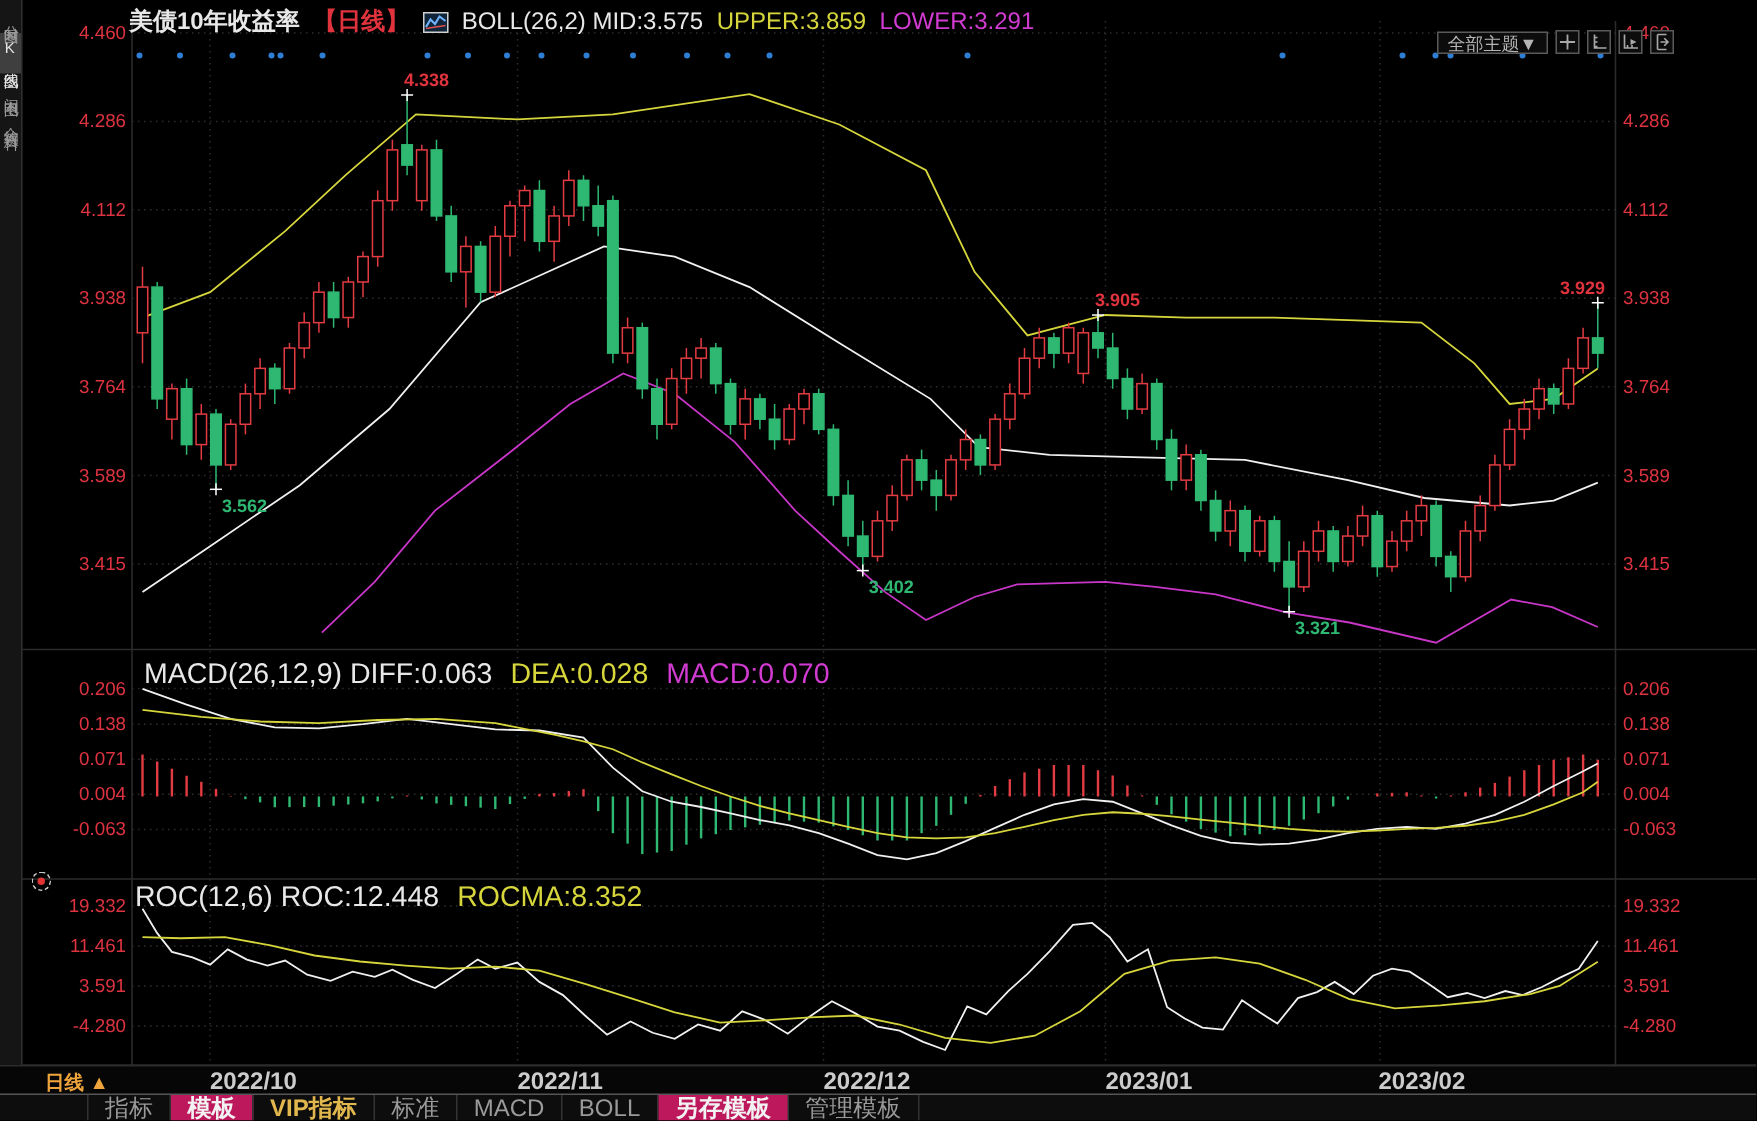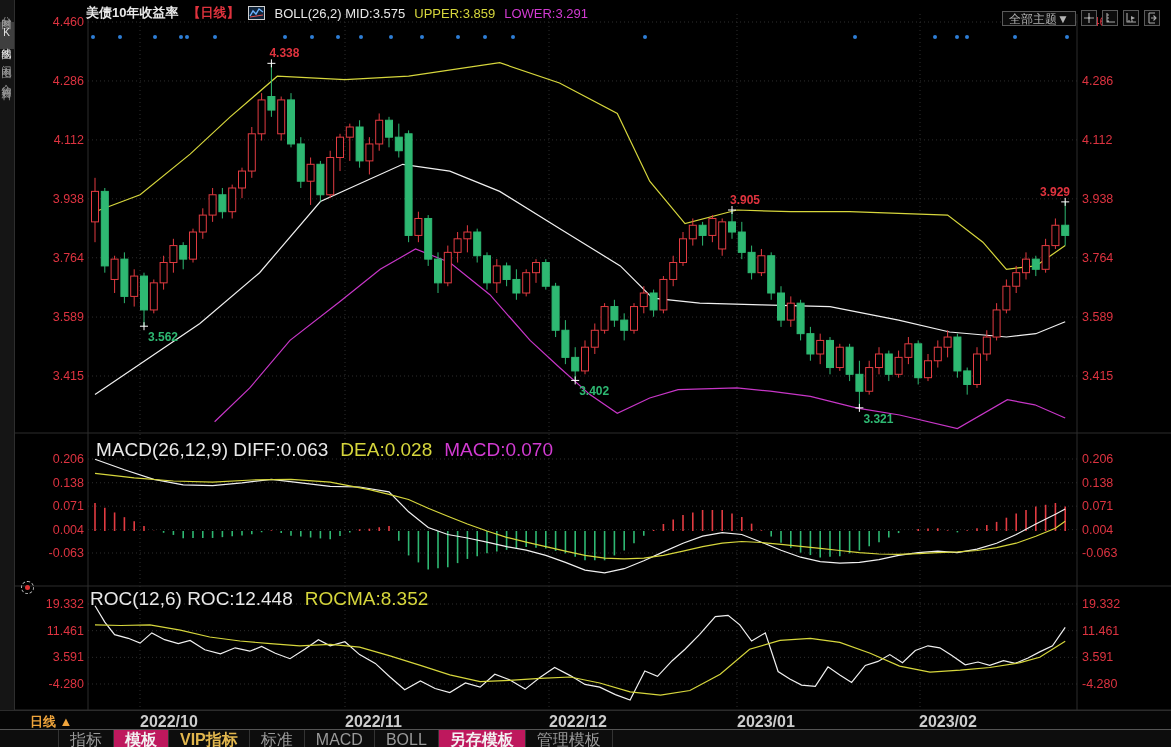--- a/index.html
+++ b/index.html
@@ -6,27 +6,27 @@
     font-family:"Liberation Sans",sans-serif;-webkit-font-smoothing:antialiased;}
   #app{position:relative;width:1171px;height:747px;background:#000;}
   
   #sidebar{position:absolute;left:0;top:0;width:14px;height:710px;background:#151515;border-right:1px solid #2e2e2e;z-index:5;}
   .side-tab{writing-mode:vertical-rl;text-orientation:upright;font-size:10px;color:#9a9a9a;
     padding:5px 1px;margin:3px 0;letter-spacing:2px;cursor:pointer;width:12px;text-align:center;}
   .side-tab.sel{background:#3f3f3f;color:#e6e6e6;}
   
   #chart{position:absolute;left:0;top:0;z-index:1;}
   
-  #hdr{position:absolute;left:86px;top:4px;z-index:6;display:flex;align-items:center;gap:9px;font-size:13px;white-space:nowrap;}
+  #hdr{position:absolute;left:86px;top:4px;z-index:6;display:flex;align-items:center;gap:9px;font-size:16px;white-space:nowrap;}
   .w{color:#e8e8e8;} .r{color:#e0333e;} .y{color:#d6d63c;} .m{color:#d23bd2;}
   .b{font-weight:bold;}
   #boll-icon{display:inline-block;width:15px;height:12px;border:1px solid #cfcfcf;background:#10243a;position:relative;}
   #boll-icon svg{position:absolute;left:0;top:0;}
   
-  #toolbar{position:absolute;top:10px;left:958px;z-index:6;display:flex;align-items:center;gap:5px;margin-left:44px;}
+  #toolbar{position:absolute;top:20px;left:958px;z-index:6;display:flex;align-items:center;gap:5px;}
   #theme-btn{border:1px solid #5a5a5a;color:#b5b5b5;font-size:12px;padding:0 6px;height:15px;line-height:15px;background:#0c0c0c;cursor:pointer;}
   .ico-btn{width:16px;height:16px;border:1px solid #5a5a5a;background:#0c0c0c;display:flex;align-items:center;justify-content:center;cursor:pointer;padding:0;}
   
   .pane-hdr{position:absolute;z-index:6;font-size:19px;white-space:nowrap;display:flex;gap:12px;}
   #macd-hdr{left:96px;top:439px;}
   #roc-hdr{left:90px;top:588px;}
   #roc-gear{position:absolute;left:21px;top:581px;width:11px;height:11px;border:1px dashed #c8c8c8;border-radius:50%;z-index:6;}
   #roc-gear i{position:absolute;left:3px;top:3px;width:5px;height:5px;border-radius:50%;background:#e03333;}
   
   #xaxis{position:absolute;left:0;top:710px;width:1171px;height:19px;background:#060606;border-top:1px solid #2c2c2c;border-bottom:1px solid #2c2c2c;z-index:4;}

